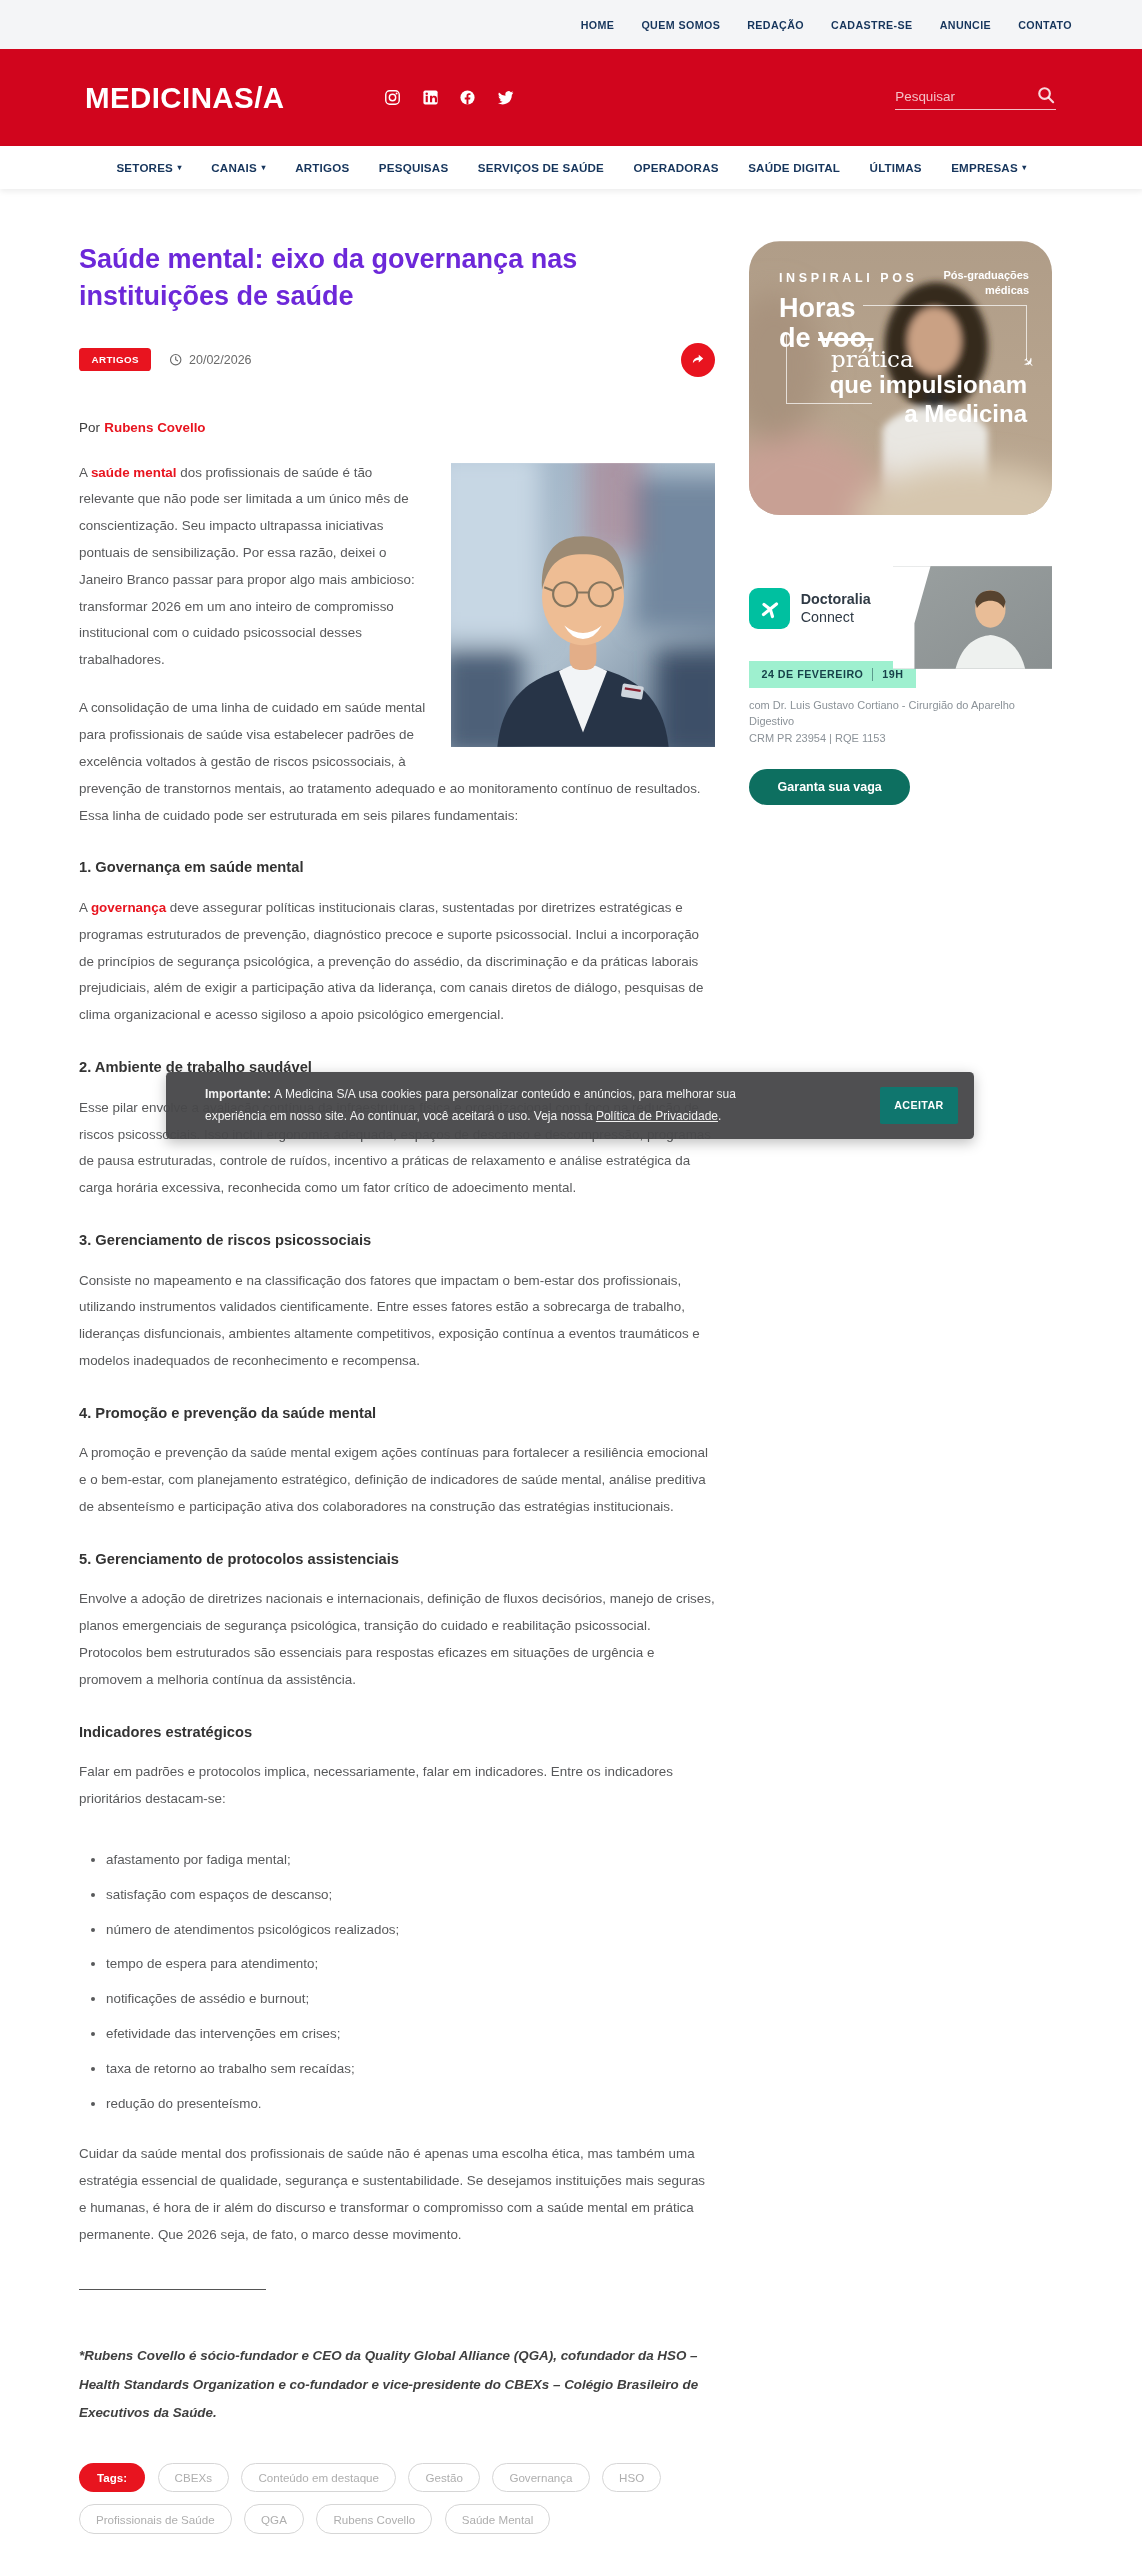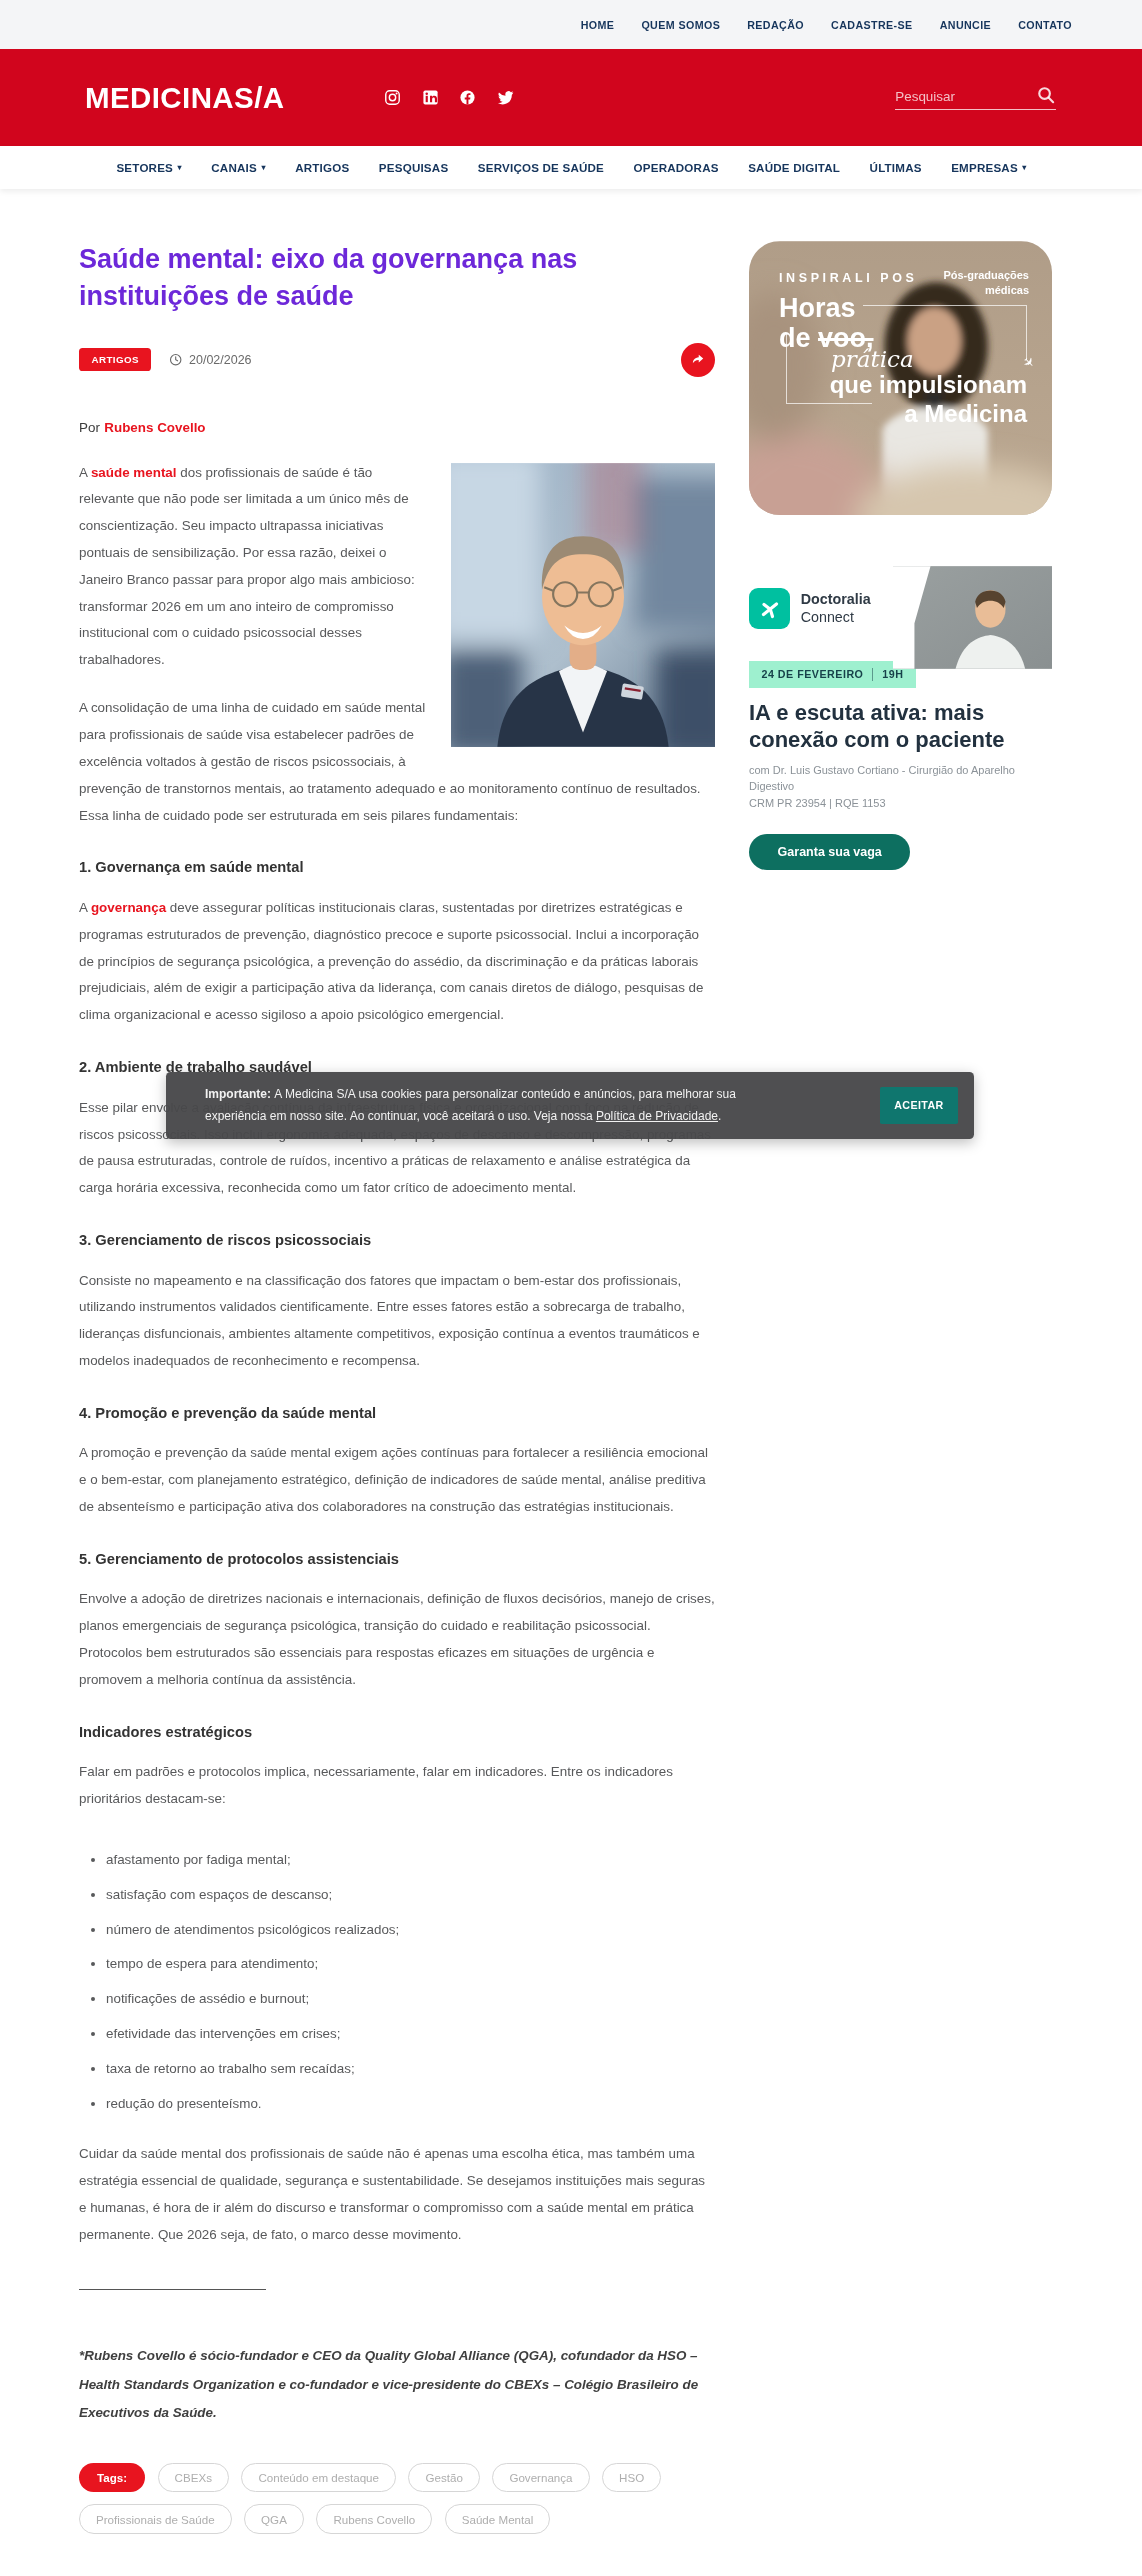--- a/index.html
+++ b/index.html
@@ -58,21 +58,21 @@
   .tag-pill { border:1.3px solid #d6d6d6; color:#aeaeae; font-size:11.6px; padding:7.1px 16px; border-radius:17px; background:#fff; }
 
   
   .ad1 { position:relative; width:303px; height:274px; overflow:hidden; display:block;border-radius:31px; }
   .ad1 .ov { position:absolute; color:#fff; }
   .ad1-brand { top:30px; left:30px; font-size:12.5px; font-weight:bold; letter-spacing:3.6px; color:#f3ecdd; }
   .ad1-badge { top:27px; right:23px; text-align:right; font-size:11px; font-weight:bold; line-height:1.35; }
   .ad1-h1 { top:52px; left:30px; font-size:27px; font-weight:800; }
   .ad1-h2 { top:82px; left:30px; font-size:27px; font-weight:800; }
   .ad1-strike { text-decoration:line-through; text-decoration-thickness:2.7px; }
-  .ad1-script { top:105px; left:82px; font-family:"DejaVu Serif", serif; font-style:italic; font-size:23px; }
+  .ad1-script { top:105px; left:82px; font-family:"DejaVu Serif", serif; font-size:23px; }
   .ad1-h3 { top:130px; right:25px; font-size:24px; font-weight:800; }
   .ad1-h4 { top:159px; right:25px; font-size:24px; font-weight:800; }
   .ad1-line-tr { position:absolute; top:64px; left:114px; width:164px; height:55px;
                  border-top:0.9px solid rgba(255,255,255,.7); border-right:0.9px solid rgba(255,255,255,.7); }
   .ad1-line-bl { position:absolute; top:93px; left:37px; width:86px; height:70px;
                  border-left:0.9px solid rgba(255,255,255,.7); border-bottom:0.9px solid rgba(255,255,255,.7); }
   .ad1-plane { top:114px; right:18px; font-size:13.4px; transform:rotate(45deg); }
 
   .ad2 { position:relative; width:303px; margin-top:46px; display:block; padding-top:27px; }
   .ad2-logo-row { display:flex; align-items:center; gap:10.7px; }
@@ -372,21 +372,20 @@
           <ellipse cx="109" cy="48" rx="17" ry="21" fill="#e9bd97"></ellipse>
           <path d="M92 40c3-17 31-17 34 0l-2 7c-6-11-24-11-30 0z" fill="#57432f"></path>
           <polygon points="0,0 42,0 24,64 24,115 0,115" fill="#fff"></polygon>
         </svg>
       </span>
       <span class="ad2-badge">
           <span>24 DE FEVEREIRO</span>
           <span class="sep"></span>
           <span>19H</span>
         </span>
-      <span class="ad2-title" style="display:block">IA e escuta ativa: mais conexão com o paciente</span>
       <span class="ad2-speaker" style="display:block"><span>com Dr. Luis Gustavo Cortiano - Cirurgião do Aparelho Digestivo</span><br><span class="ad2-cred">CRM PR 23954 | RQE 1153</span></span>
       <button class="ad2-cta">Garanta sua vaga</button>
     </a>
 
   </aside>
 </main>
 
 <div class="cookie">
   <p class="cookie-text"><b>Importante: </b><span>A Medicina S/A usa cookies para personalizar conteúdo e anúncios, para melhorar sua experiência em nosso site. Ao continuar, você aceitará o uso. Veja nossa </span><a class="cookie-link">Política de Privacidade</a><span>.</span></p>
   <button class="cookie-accept">ACEITAR</button>

